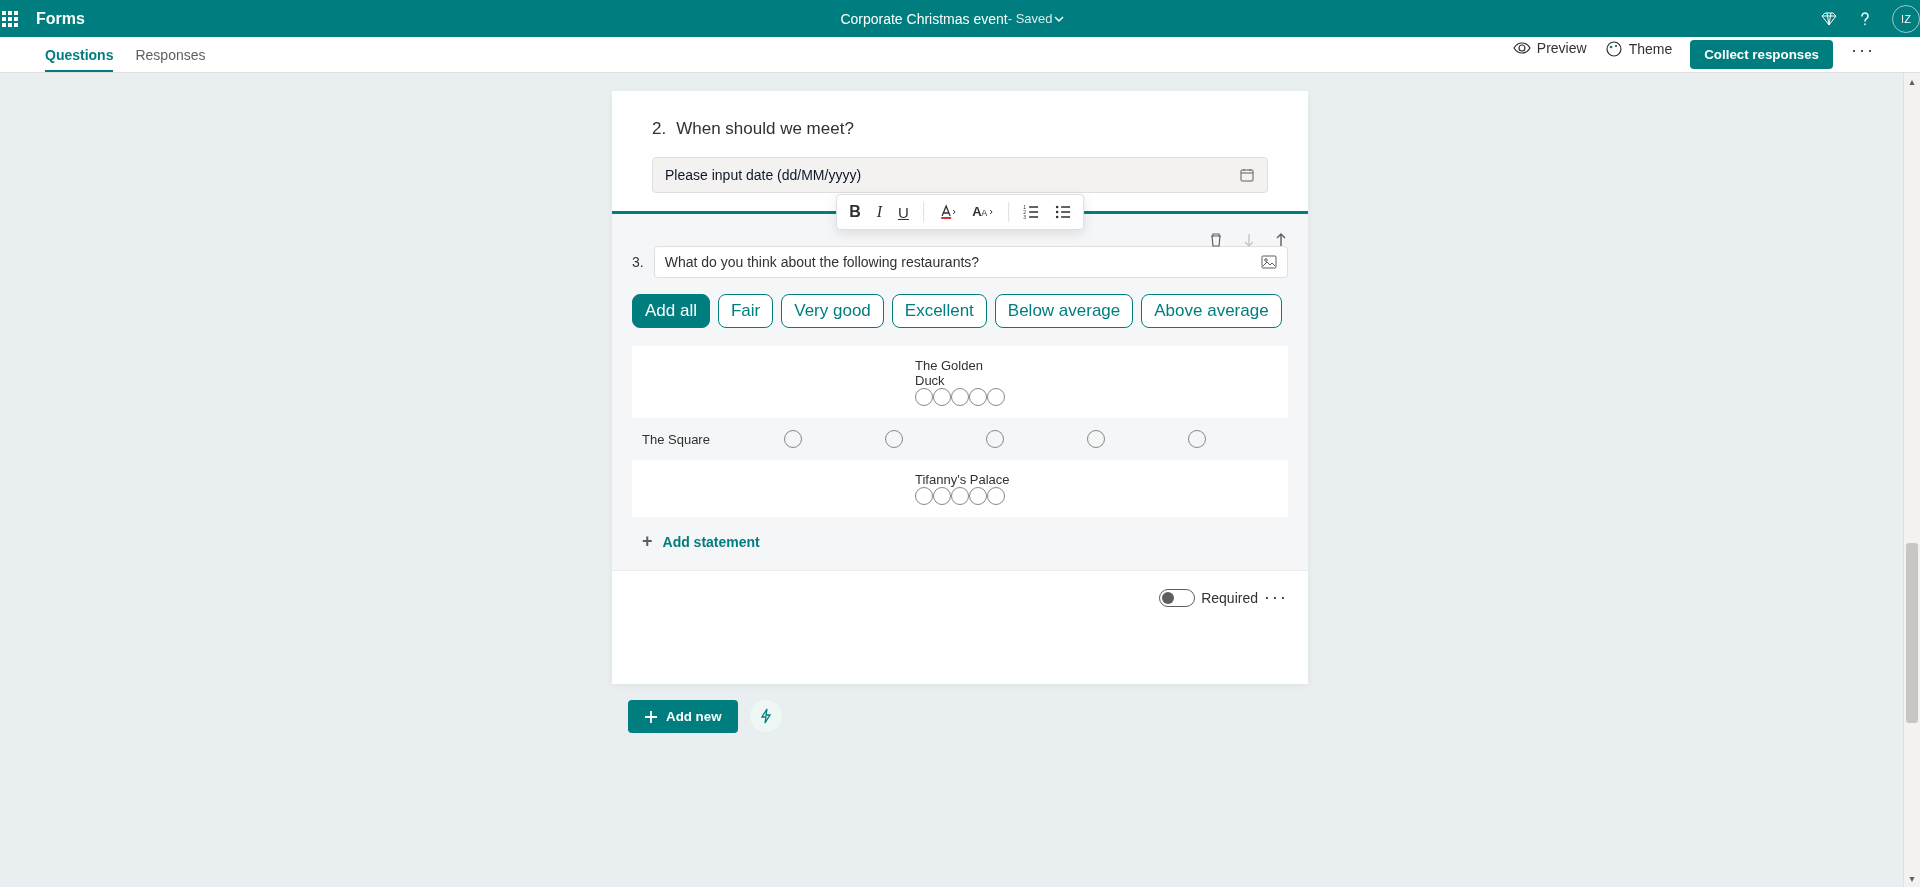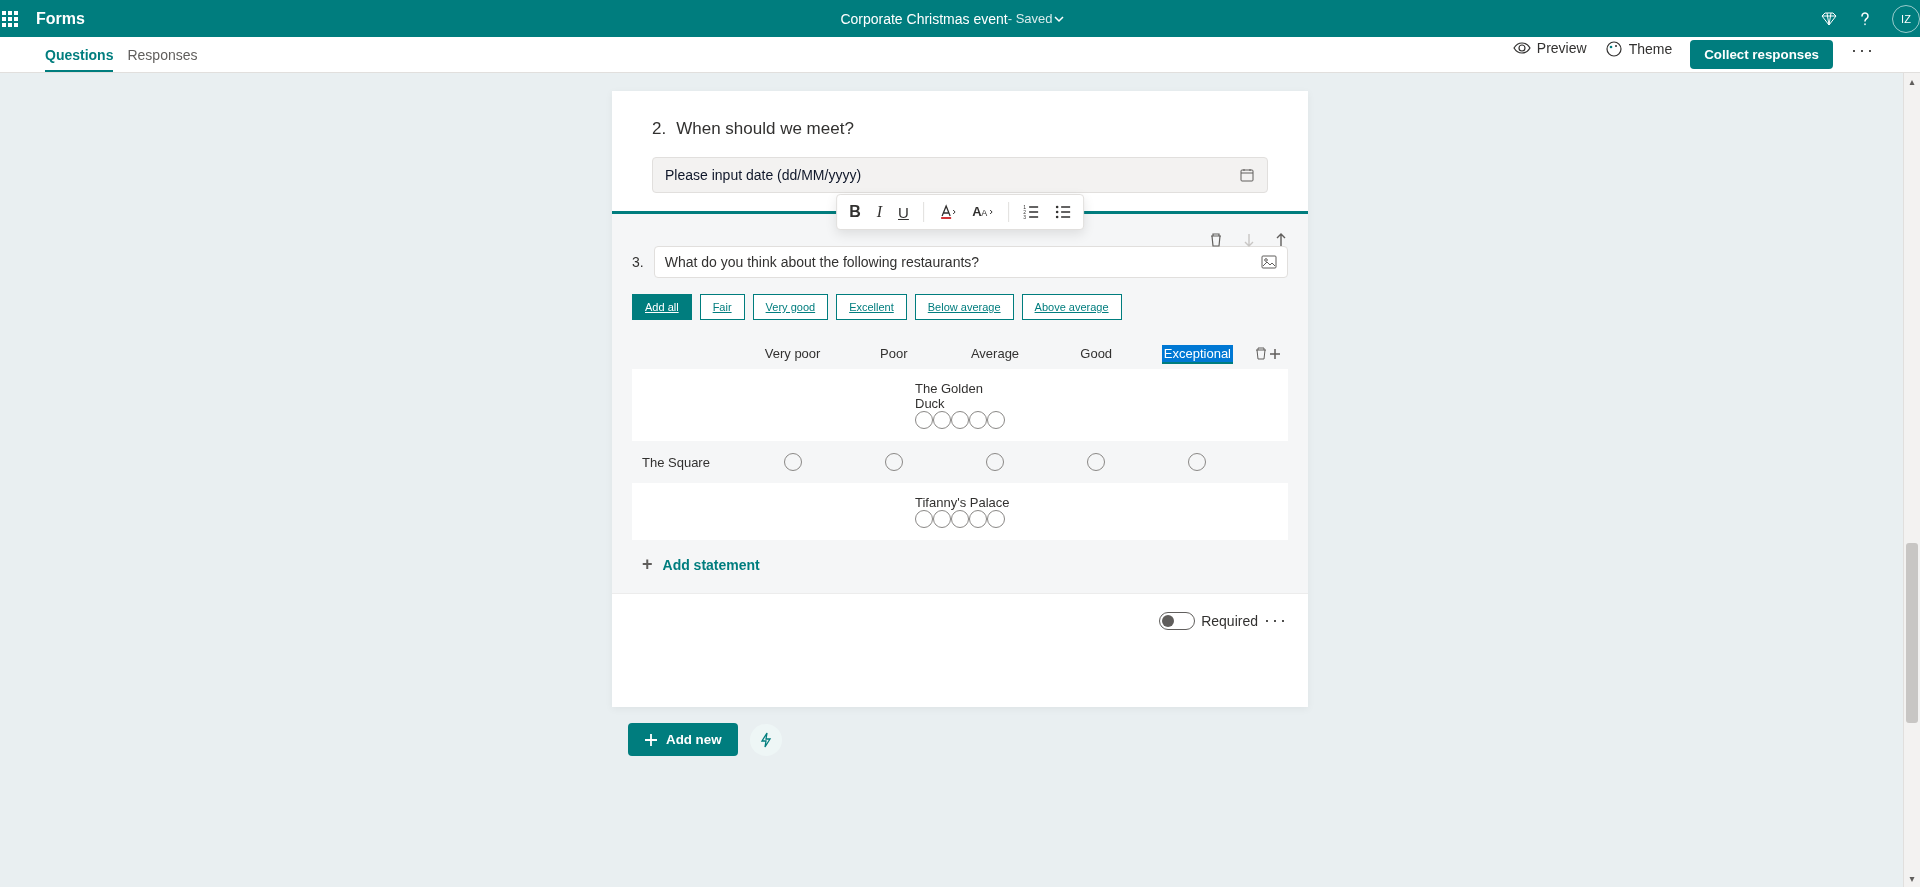--- a/index.html
+++ b/index.html
@@ -9,21 +9,21 @@
 .waffle span { width: 4px; height: 4px; background: #fff; }
 .brand { font-weight: 600; font-size: 16px; }
 .header-center { flex: 1; text-align: center; display: flex; align-items: center; justify-content: center; gap: 0; }
 .form-title { font-weight: 400; }
 .saved-status { opacity: .85; font-size: 13px; }
 .header-right { display: flex; align-items: center; gap: 18px; }
 .hicon { cursor: pointer; display: flex; align-items: center; justify-content: center; }
 .avatar { width: 28px; height: 28px; border-radius: 50%; border: 1px solid rgba(255,255,255,.6); display: flex; align-items: center; justify-content: center; font-size: 11px; }
 
 .toolbar { background: #fff; height: 36px; border-bottom: 1px solid #e1dfdd; display: flex; align-items: center; padding: 0 45px 0 45px; }
-.tabs { display: flex; gap: 14px; height: 100%; align-items: center; }
+.tabs { display: flex; gap: 22px; height: 100%; align-items: center; }
 .tab { height: 100%; display: flex; align-items: center; cursor: pointer; color: #605e5c; position: relative; }
 .tab.active { color: #007d7e; font-weight: 600; }
 .tab.active::after { content: ""; position: absolute; bottom: 0; left: 0; right: 0; height: 2px; background: #007d7e; }
 .toolbar-right { margin-left: auto; display: flex; align-items: flex-start; gap: 18px; }
 .tbtn { display: flex; align-items: center; gap: 6px; cursor: pointer; color: #323130; }
 .collect-btn { background: #007d7e; color: #fff; border: none; border-radius: 4px; padding: 7px 14px; font-weight: 700; cursor: pointer; }
 .more { font-size: 18px; letter-spacing: 2px; cursor: pointer; color: #323130; }
 
 .workspace { position: relative; height: calc(887px - 73px); overflow: hidden; display: flex; justify-content: center; }
 .card { background: #fff; width: 696px; margin-top: 18px; padding-bottom: 60px; box-shadow: 0 2px 8px rgba(0,0,0,.05); }
@@ -39,21 +39,21 @@
 
 .card-actions { position: absolute; top: 18px; right: 20px; display: flex; gap: 18px; }
 .card-actions span { cursor: pointer; color: #605e5c; }
 
 .q3-header { display: flex; align-items: center; gap: 10px; margin-top: 12px; margin-bottom: 16px; }
 .q3-num { color: #323130; font-size: 14px; }
 .q3-input { flex: 1; background: #fff; border: 1px solid #e1dfdd; border-radius: 4px; padding: 7px 10px; display: flex; justify-content: space-between; align-items: center; }
 .img-icon { color: #605e5c; cursor: pointer; }
 
 .chips { display: flex; gap: 8px; margin-bottom: 18px; flex-wrap: wrap; }
-.chip { border: 1px solid #007d7e; color: #007d7e; background: #fff; border-radius: 0; padding: 6px 12px; cursor: pointer; font-size: 11px; text-decoration: underline; }
+.chip { border: 1px solid #007d7e; color: #007d7e; background: #fff; border-radius: 8px; padding: 6px 12px; cursor: pointer; font-size: 17px; }
 .chip.primary { background: #007d7e; color: #fff; }
 
 .grid-table { width: 100%; }
 .grid-head { display: flex; align-items: center; padding: 8px 0; }
 .row-label { width: 110px; padding-left: 10px; font-size: 13px; color: #323130; }
 .col-cells { flex: 1; display: flex; }
 .col-cell { flex: 1; text-align: center; font-size: 13px; color: #323130; }
 .col-cell.editing span { background: #0078d4; color: #fff; padding: 1px 2px; border-bottom: 2px solid #007d7e; }
 .col-actions { width: 40px; display: flex; align-items: center; justify-content: center; gap: 2px; color: #605e5c; cursor: pointer; }
 
@@ -62,21 +62,21 @@
 .radio { width: 18px; height: 18px; border: 1.5px solid #8a8886; border-radius: 50%; margin: 0 auto; cursor: pointer; }
 
 .add-statement { display: flex; align-items: center; gap: 10px; color: #007d7e; font-weight: 600; cursor: pointer; padding: 14px 10px 18px 10px; }
 .plus { font-size: 18px; color: #605e5c; }
 
 .q3-footer { background: #fff; padding: 16px 20px; display: flex; align-items: center; justify-content: flex-end; gap: 6px; border-top: 1px solid #ececec; margin: 0 -20px; }
 .toggle { width: 36px; height: 18px; border: 1px solid #605e5c; border-radius: 10px; position: relative; cursor: pointer; }
 .toggle::after { content: ""; position: absolute; width: 12px; height: 12px; background: #605e5c; border-radius: 50%; top: 2px; left: 2px; }
 .req-label { color: #323130; }
 
-.add-new-row { display: flex; align-items: center; gap: 12px; padding: 16px 0 0 16px; }
+.add-new-row { display: flex; align-items: flex-start; gap: 12px; padding: 16px 0 0 16px; }
 .add-new-btn { background: #007d7e; color: #fff; border: none; border-radius: 4px; padding: 9px 16px; font-weight: 600; cursor: pointer; display: flex; align-items: center; gap: 8px; }
 .bolt { width: 32px; height: 32px; border-radius: 50%; background: #eef6f6; color: #007d7e; display: flex; align-items: center; justify-content: center; cursor: pointer; }
 
 .scrollbar { position: absolute; right: 0; top: 0; bottom: 0; width: 17px; background: #f3f2f1; border-left: 1px solid #e1dfdd; }
 .scroll-arrow { height: 17px; display: flex; align-items: center; justify-content: center; font-size: 10px; color: #605e5c; cursor: pointer; }
 .scroll-thumb { position: absolute; top: 470px; height: 180px; left: 2px; right: 2px; background: #c8c6c4; border-radius: 3px; cursor: pointer; }
 
 svg { display: block; }
 </style>
 </head>
@@ -242,42 +242,20 @@
         <div class="chips">
           <div class="chip primary">Add all</div>
           <div class="chip">Fair</div>
           <div class="chip">Very good</div>
           <div class="chip">Excellent</div>
           <div class="chip">Below average</div>
           <div class="chip">Above average</div>
         </div>
 
         <div class="grid-table">
-          <div class="grid-head">
-            <div class="row-label"></div>
-            <div class="col-cells">
-              <div class="col-cell">Very poor</div>
-              <div class="col-cell">Poor</div>
-              <div class="col-cell">Average</div>
-              <div class="col-cell">Good</div>
-              <div class="col-cell editing"><span>Exceptional</span></div>
-            </div>
-            <div class="col-actions">
-              <span>
-                  <svg width="12" height="14" viewBox="0 0 12 14">
-                    <path d="M1 3h10 M3 3V1h6v2 M2 3l1 9h6l1-9" stroke="#605e5c" fill="none"></path>
-                  </svg>
-                </span>
-              <span>
-                  <svg width="12" height="12" viewBox="0 0 12 12">
-                    <path d="M6 1v10 M1 6h10" stroke="#605e5c" stroke-width="1.5"></path>
-                  </svg>
-                </span>
-            </div>
-          </div>
 
           <div class="grid-row alt">
             <div class="row-label">The Golden Duck</div>
             <div class="col-cells">
               <div class="col-cell">
                   <div class="radio"></div>
                 </div>
               <div class="col-cell">
                   <div class="radio"></div>
                 </div>

